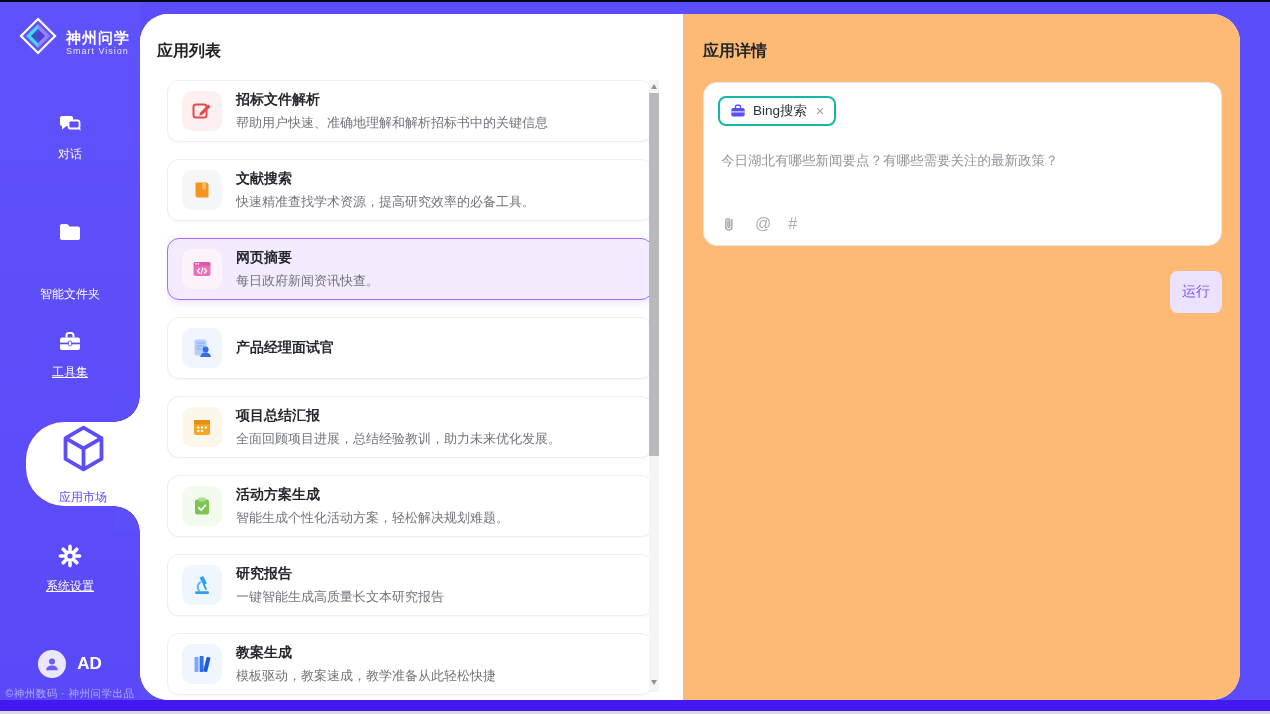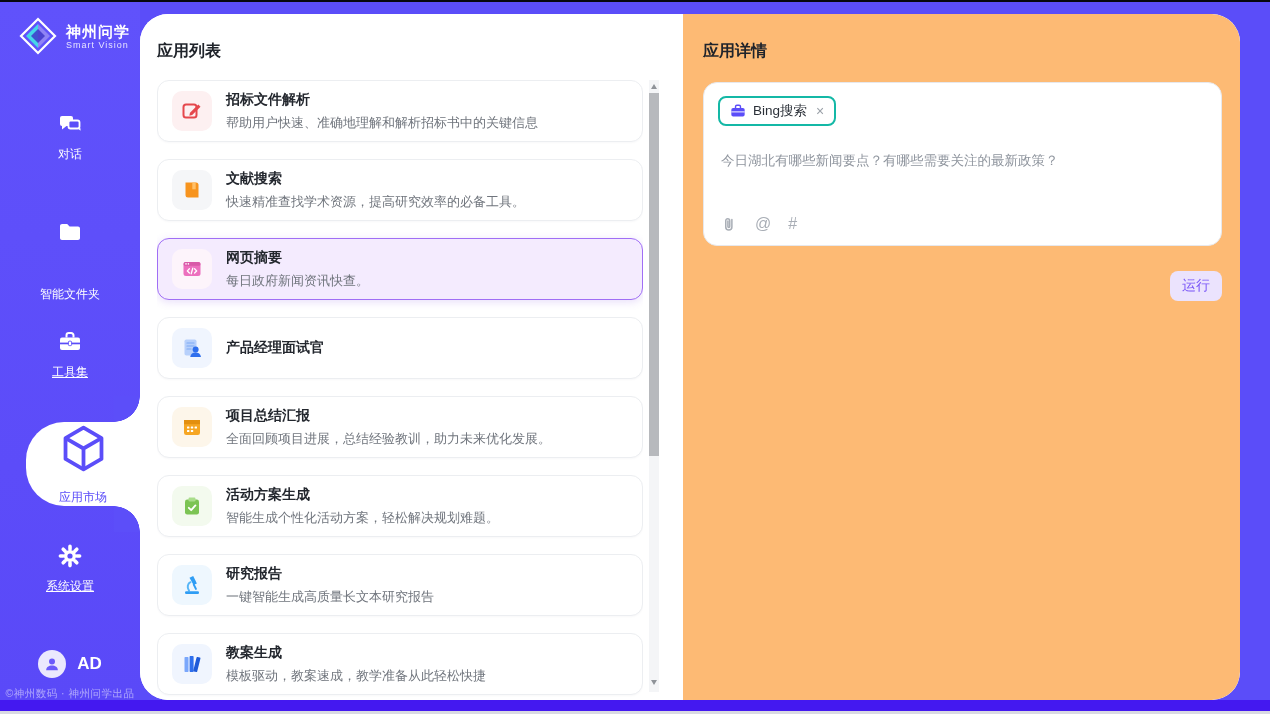--- a/index.html
+++ b/index.html
@@ -5,21 +5,21 @@
   * { margin:0; padding:0; box-sizing:border-box; }
   html,body { background:#2a2a33; }
   body { font-family:"Liberation Sans","DejaVu Sans",sans-serif; }
   .stage{ position:relative; width:1270px; height:714px; background:#5b4df9; overflow:hidden; margin:0 auto;}
   .topline{ position:absolute; left:0; top:0; width:100%; height:2px; background:#07070f; }
   .bottombar{ position:absolute; left:0; top:700px; width:100%; height:11px; background:#4418f0; }
   .bottomedge{ position:absolute; left:0; bottom:0; width:100%; height:3px; background:#d9dae2; }
 
   
   .sidebar{ position:absolute; left:0; top:2px; width:140px; height:698px; background:linear-gradient(180deg,#6052fb,#5a49f8); }
-  .brand{ position:absolute; left:18px; top:14px; display:flex; align-items:center; gap:8px; }
+  .brand{ position:absolute; left:18px; top:14px; display:flex; align-items:flex-end; gap:8px; }
   .brand .logo{ width:40px; height:40px; }
   .brand-name{ color:#fff; font-size:15px; font-weight:bold; letter-spacing:1px; line-height:17px;}
   .brand-sub{ color:#e6e3ff; font-size:9px; letter-spacing:1px; }
   .nav-item{ position:absolute; left:0; width:140px; display:flex; flex-direction:column; align-items:center; gap:8px; color:#fff; }
   .nav-item .nic{ width:28px; height:28px; }
   .nav-item .nlabel{ font-size:12px; color:#fff; }
   .nav-item .nlabel.u{ text-decoration:underline; }
   .nav-chat{ top:108px; } .nav-folder{ top:216px;gap:40px; } .nav-tools{ top:326px; } .nav-settings{ top:540px; }
   .nav-active{ position:absolute; left:26px; top:420px; width:114px; height:84px; background:#fff; border-radius:38px 0 0 38px; display:flex; flex-direction:column; align-items:center; justify-content:center; gap:14px; }
   .nav-active .nlabel{ color:#5b4df9; font-size:12px; }
@@ -29,21 +29,21 @@
   .avatar{ width:28px; height:28px; border-radius:50%; background:#ebe8fd; display:flex; align-items:center; justify-content:center; }
   .avatar svg{ width:20px; height:20px; }
   .user-name{ color:#fff; font-size:17px;font-weight:bold; }
   .copyright{ position:absolute; left:0; top:685px; width:140px; text-align:center; font-size:10.5px; color:rgba(255,255,255,.5); letter-spacing:.5px;}
 
   
   .content{ position:absolute; left:140px; top:14px; width:1100px; height:686px; background:#fff; border-radius:28px; overflow:hidden; }
   .list-panel{ position:absolute; left:0; top:0; width:543px; height:686px; background:#fff; }
   .panel-title{ font-size:16px; font-weight:bold; color:#20242b; }
   .list-panel .panel-title{ position:absolute; left:17px; top:27px; }
-  .list-viewport{ position:absolute; left:17px; top:66px; width:486px; height:620px; overflow:hidden; }
+  .list-viewport{ position:absolute; left:27px; top:66px; width:486px; height:620px; overflow:hidden; }
   .item{ position:relative; height:62px; margin-bottom:17px; background:#fff; border:1px solid #eceef1; border-radius:12px; display:flex; align-items:center; padding:0 14px; gap:14px; box-shadow:0 1px 2px rgba(40,40,70,.03); cursor:pointer; }
   .item.selected{ background:#f4ebfe; border:1px solid #a06ef5; box-shadow:0 2px 8px rgba(128,70,230,.18); }
   .tile{ width:40px; height:40px; border-radius:10px; display:flex; align-items:center; justify-content:center; flex:0 0 auto; }
   .tile svg{ width:22px; height:22px; }
   .t-red{ background:#fdf0f1; } .t-gray{ background:#f5f6f8; } .t-pink{ background:#fdf4fb; }
   .t-blue{ background:#f0f5fe; } .t-orange{ background:#fdf6ea; } .t-green{ background:#f3faee; } .t-cyan{ background:#eef7fe; }
   .meta{ display:flex; flex-direction:column; gap:5px; min-width:0; }
   .meta .t{ font-size:14px; font-weight:bold; color:#23272e; }
   .meta .d{ font-size:13px; color:#70757d; white-space:nowrap;text-align:center; }
   
@@ -59,21 +59,21 @@
   .detail-panel .panel-title{ position:absolute; left:20px; top:27px; }
   .prompt-card{ position:absolute; left:20px; top:68px; width:519px; height:164px; background:#fff; border:1px solid #e7e8ec; border-radius:14px; }
   .chip{ position:absolute; left:14px; top:13px; height:30px; display:inline-flex; align-items:center; gap:7px; padding:0 10px; border:2px solid #14b8a6; border-radius:8px; background:#fff; }
   .chip svg{ width:16px; height:16px; }
   .chip-label{ font-size:13.5px; color:#2b3038; }
   .chip-close{ font-size:14px; color:#9aa0a8; margin-left:2px; cursor:pointer; line-height:1; }
   .prompt-text{ position:absolute; left:17px; top:68px; width:480px; font-size:13.5px; color:#8f959e; line-height:20px; }
   .composer-icons{ position:absolute; left:16px; bottom:12px; display:flex; align-items:center; gap:17px; color:#a9aeb6; }
   .composer-icons .glyph{ font-size:16px; color:#a9aeb6; line-height:1; cursor:pointer; }
   .composer-icons svg{ width:18px; height:18px; display:block; cursor:pointer; }
-  .run-btn{ position:absolute; right:18px; top:257px; width:52px; height:30px; background:#ebe3fd; color:#7a57f7; font-size:14px; border:none; border-radius:8px; cursor:pointer; font-family:inherit; }
+  .run-btn{ position:absolute; right:18px; top:257px; width:52px; height:42px; background:#ebe3fd; color:#7a57f7; font-size:14px; border:none; border-radius:8px; cursor:pointer; font-family:inherit; }
 </style>
 </head>
 <body>
 
 <div class="stage">
   <div class="topline"></div>
 
   <div class="sidebar">
     <div class="brand">
       <svg class="logo" viewBox="0 0 40 40">

